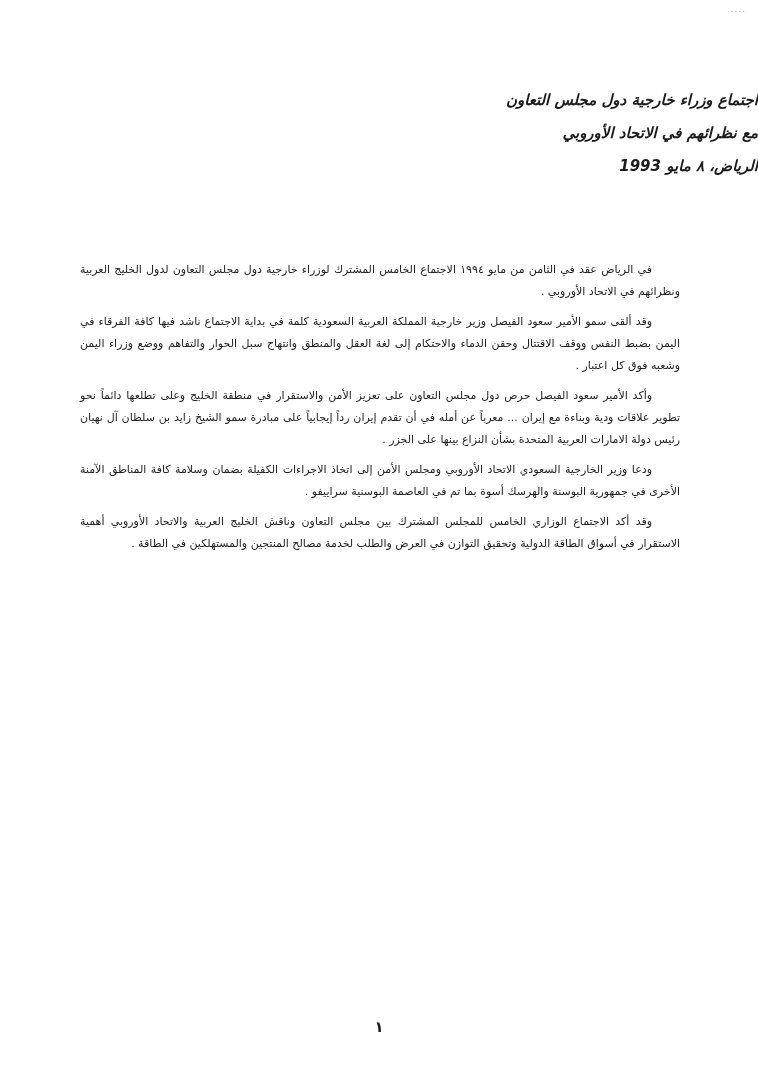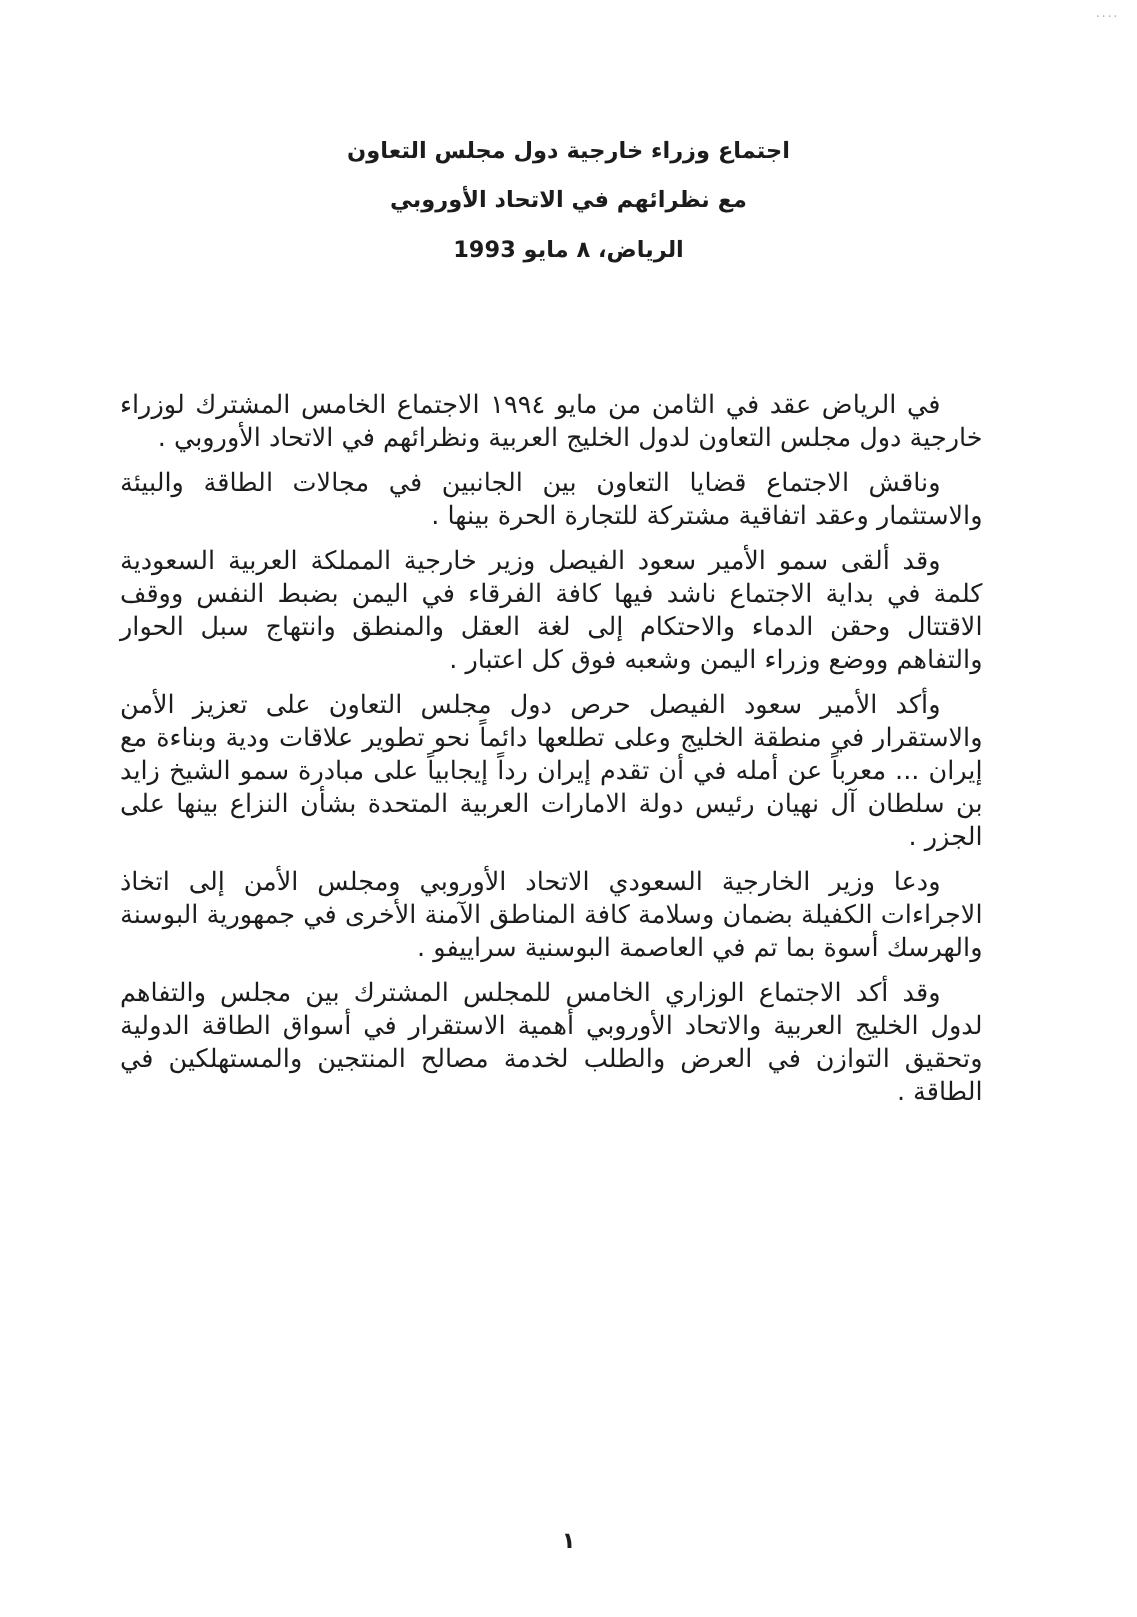--- a/index.html
+++ b/index.html
@@ -30,32 +30,32 @@
   }
   .content {
     position: absolute;
     top: 0;
     right: 0;
     left: 0;
     direction: rtl;
   }
   .title-block {
     margin-top: 84px;
-    text-align: center;
     font-weight: bold;
     font-size: 15px;
+    font-style: italic;
   }
   .title-line {
     line-height: 33px;
   }
   .body-block {
     padding-top: 76px;
-    margin-right: 103px;
+    margin-right: 78px;
     margin-left: 80px;
-    font-size: 17px;
+    font-size: 11px;
     line-height: 22px;
     text-align: justify;
   }
   .body-block p {
     margin: 0 0 8px 0;
     text-indent: 28px;
   }
   .page-number {
     position: absolute;
     bottom: 42px;
@@ -77,24 +77,23 @@
   <div class="content">
 
     <div class="title-block">
       <div class="title-line">اجتماع وزراء خارجية دول مجلس التعاون</div>
       <div class="title-line">مع نظرائهم في الاتحاد الأوروبي</div>
       <div class="title-line">الرياض، ٨ مايو 1993</div>
     </div>
 
     <div class="body-block">
       <p>في الرياض عقد في الثامن من مايو ١٩٩٤ الاجتماع الخامس المشترك لوزراء خارجية دول مجلس التعاون لدول الخليج العربية ونظرائهم في الاتحاد الأوروبي .</p>
-      <p>وناقش الاجتماع قضايا التعاون بين الجانبين في مجالات الطاقة والبيئة والاستثمار وعقد اتفاقية مشتركة للتجارة الحرة بينها .</p>
       <p>وقد ألقى سمو الأمير سعود الفيصل وزير خارجية المملكة العربية السعودية كلمة في بداية الاجتماع ناشد فيها كافة الفرقاء في اليمن بضبط النفس ووقف الاقتتال وحقن الدماء والاحتكام إلى لغة العقل والمنطق وانتهاج سبل الحوار والتفاهم ووضع وزراء اليمن وشعبه فوق كل اعتبار .</p>
       <p>وأكد الأمير سعود الفيصل حرص دول مجلس التعاون على تعزيز الأمن والاستقرار في منطقة الخليج وعلى تطلعها دائماً نحو تطوير علاقات ودية وبناءة مع إيران ... معرباً عن أمله في أن تقدم إيران رداً إيجابياً على مبادرة سمو الشيخ زايد بن سلطان آل نهيان رئيس دولة الامارات العربية المتحدة بشأن النزاع بينها على الجزر .</p>
       <p>ودعا وزير الخارجية السعودي الاتحاد الأوروبي ومجلس الأمن إلى اتخاذ الاجراءات الكفيلة بضمان وسلامة كافة المناطق الآمنة الأخرى في جمهورية البوسنة والهرسك أسوة بما تم في العاصمة البوسنية سراييفو .</p>
-      <p>وقد أكد الاجتماع الوزاري الخامس للمجلس المشترك بين مجلس والتفاهم لدول الخليج العربية والاتحاد الأوروبي أهمية الاستقرار في أسواق الطاقة الدولية وتحقيق التوازن في العرض والطلب لخدمة مصالح المنتجين والمستهلكين في الطاقة .</p>
+      <p>وقد أكد الاجتماع الوزاري الخامس للمجلس المشترك بين مجلس التعاون وناقش الخليج العربية والاتحاد الأوروبي أهمية الاستقرار في أسواق الطاقة الدولية وتحقيق التوازن في العرض والطلب لخدمة مصالح المنتجين والمستهلكين في الطاقة .</p>
     </div>
 
   </div>
 
   <div class="page-number">١</div>
 
 </div>
 
 </body></html>

